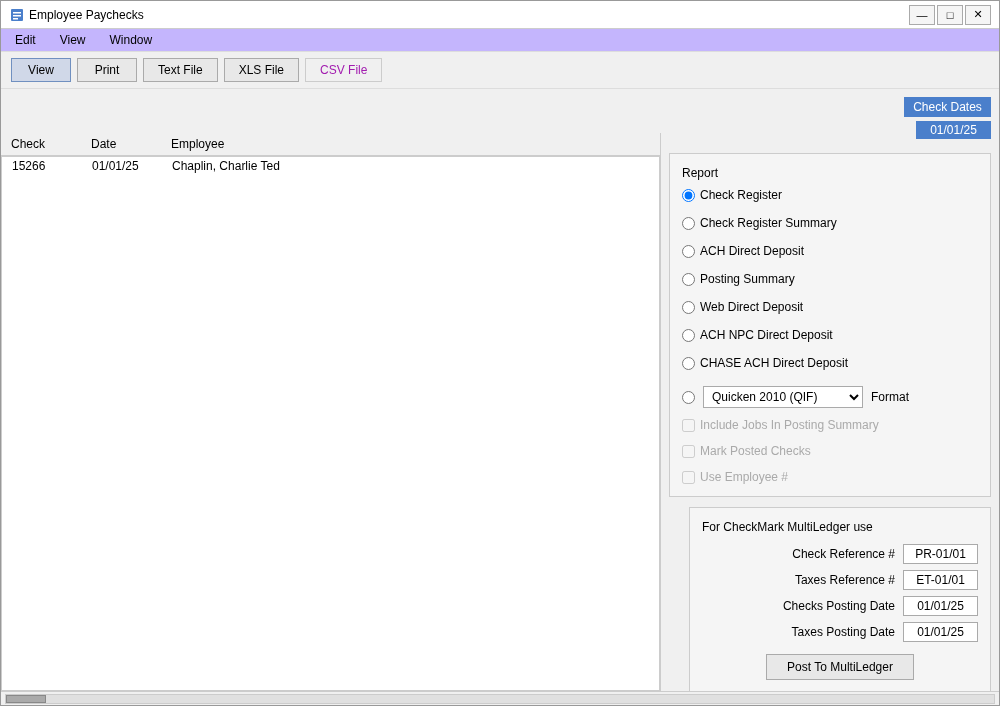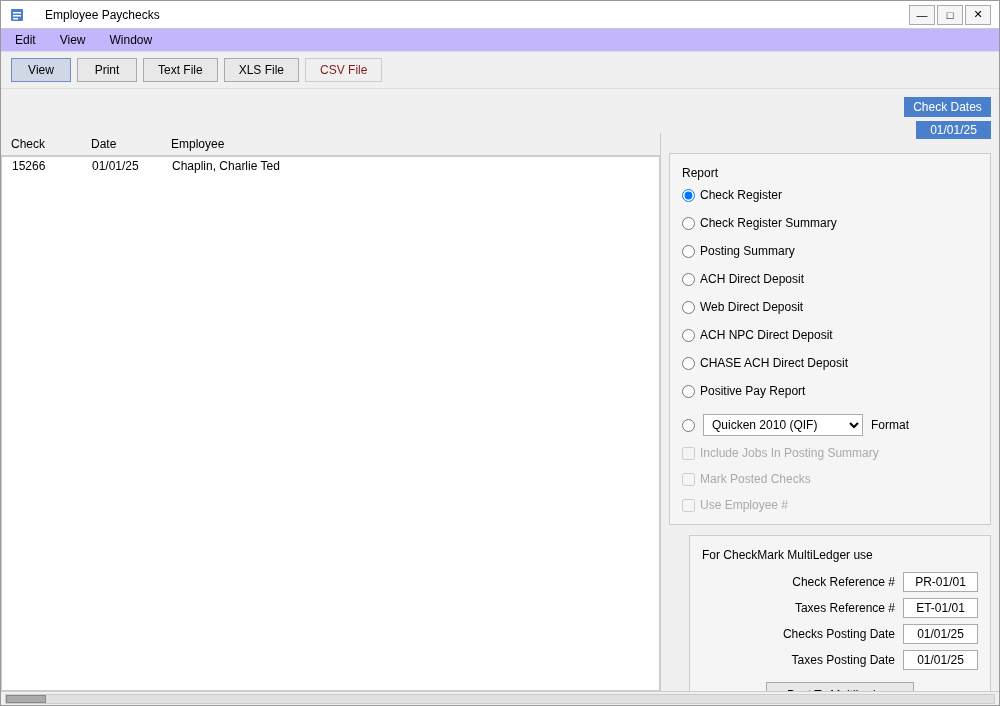--- a/index.html
+++ b/index.html
@@ -24,21 +24,21 @@
       border-bottom: 1px solid #ccc;
       display: flex;
       align-items: center;
       justify-content: space-between;
       padding: 4px 8px;
       height: 28px;
     }
     .title-bar-left {
       display: flex;
       align-items: center;
-      gap: 20px;
+      gap: 4px;
     }
     .title-bar-icon {
       width: 16px;
       height: 16px;
     }
     .title-bar-title {
       font-size: 12px;
       font-weight: normal;
     }
     .title-bar-controls {
@@ -82,21 +82,21 @@
       cursor: pointer;
       font-size: 12px;
       min-width: 60px;
       text-align: center;
     }
     .toolbar-btn.active {
       background: #d0d8e8;
       border-color: #7090c0;
     }
     .toolbar-btn.disabled {
-      color: #7f1d1d;
+      color: #a21caf;
       background: #f0f0f0;
       border-color: #ccc;
       cursor: default;
     }
     .main-content {
       display: flex;
       flex: 1;
       overflow: hidden;
     }
     .left-panel {
@@ -342,41 +342,37 @@
           <label class="radio-item">
             <input type="radio" name="report" checked="" style="">
             <span>Check Register</span>
           </label>
           <label class="radio-item">
             <input type="radio" name="report" style="">
             <span>Check Register Summary</span>
           </label>
           <label class="radio-item">
             <input type="radio" name="report" style="">
+            <span>ACH Direct Deposit</span>
+          </label>
+          <label class="radio-item">
+            <input type="radio" name="report" style="">
             <span>Posting Summary</span>
           </label>
           <label class="radio-item">
             <input type="radio" name="report" style="">
-            <span>ACH Direct Deposit</span>
-          </label>
-          <label class="radio-item">
-            <input type="radio" name="report" style="">
             <span>Web Direct Deposit</span>
           </label>
           <label class="radio-item">
             <input type="radio" name="report" style="">
             <span>ACH NPC Direct Deposit</span>
           </label>
           <label class="radio-item">
             <input type="radio" name="report" style="">
             <span>CHASE ACH Direct Deposit</span>
-          </label>
-          <label class="radio-item">
-            <input type="radio" name="report" style="">
-            <span>Positive Pay Report</span>
           </label>
           <div class="dropdown-row">
             <label class="radio-item" style="margin:0;">
               <input type="radio" name="report" style="">
             </label>
             <select class="dropdown-select"><option value="Quicken 2010 (QIF)">Quicken 2010 (QIF)</option></select>
             <span class="format-label">Format</span>
           </div>
         </div>
 

